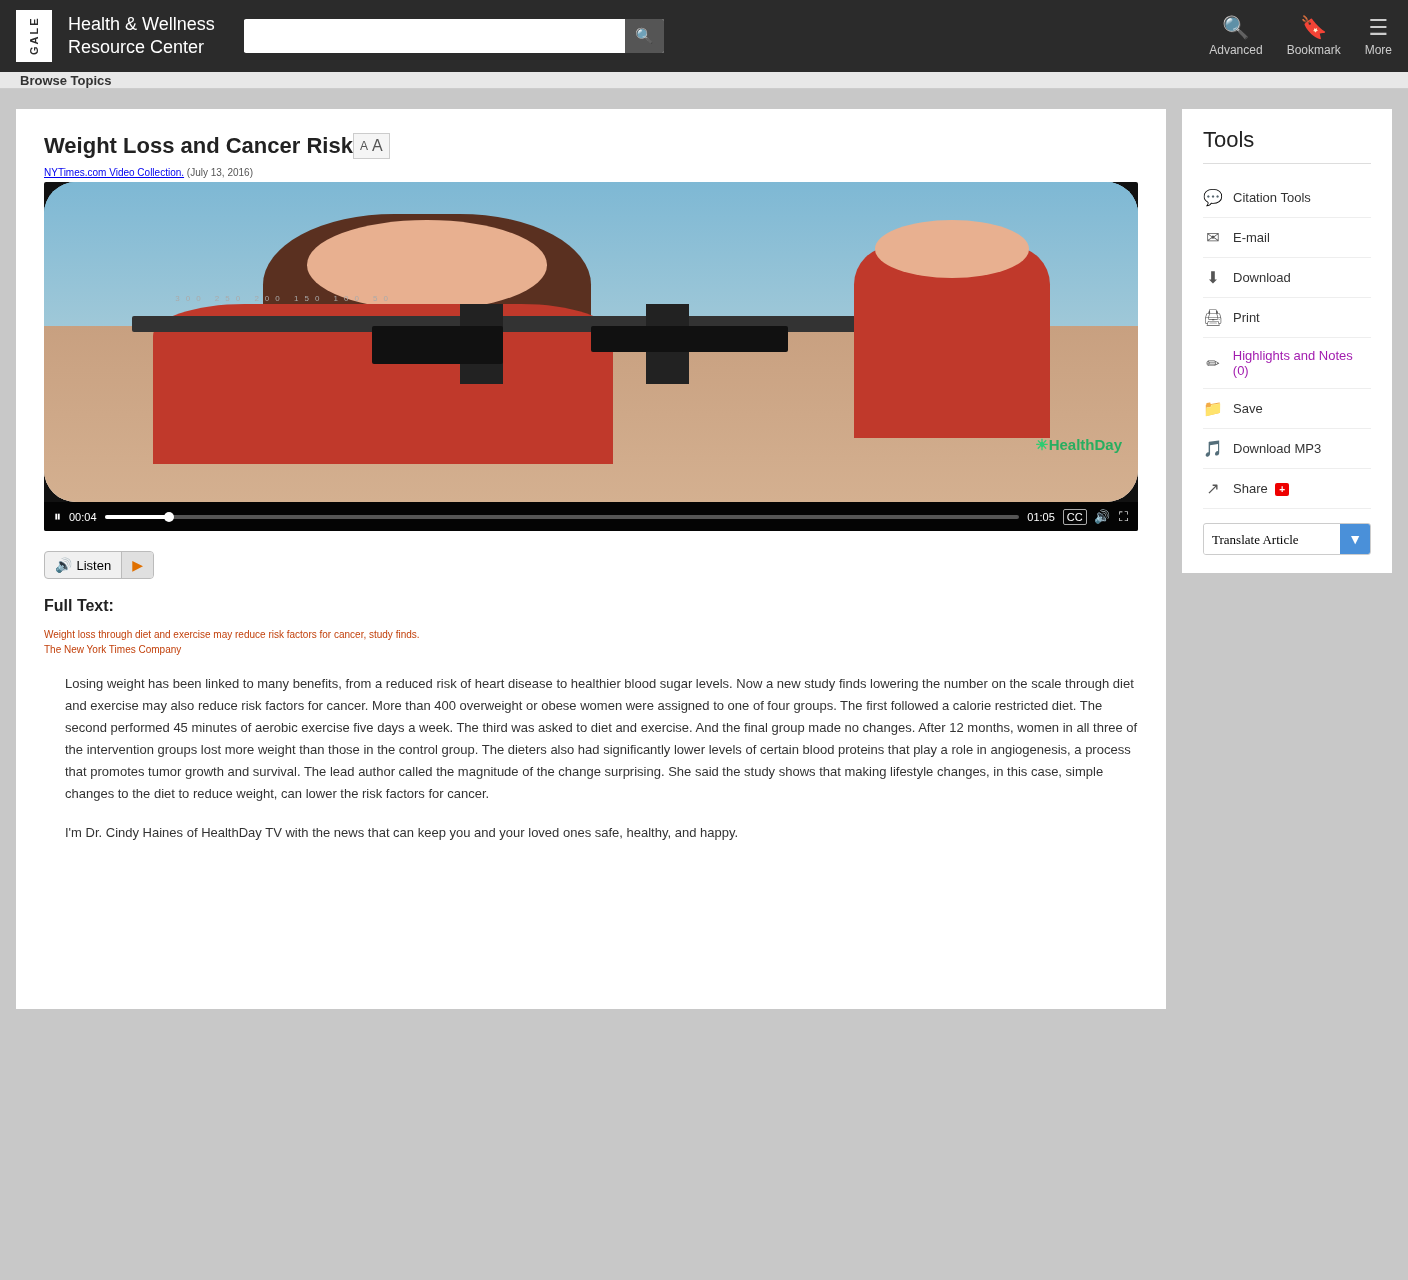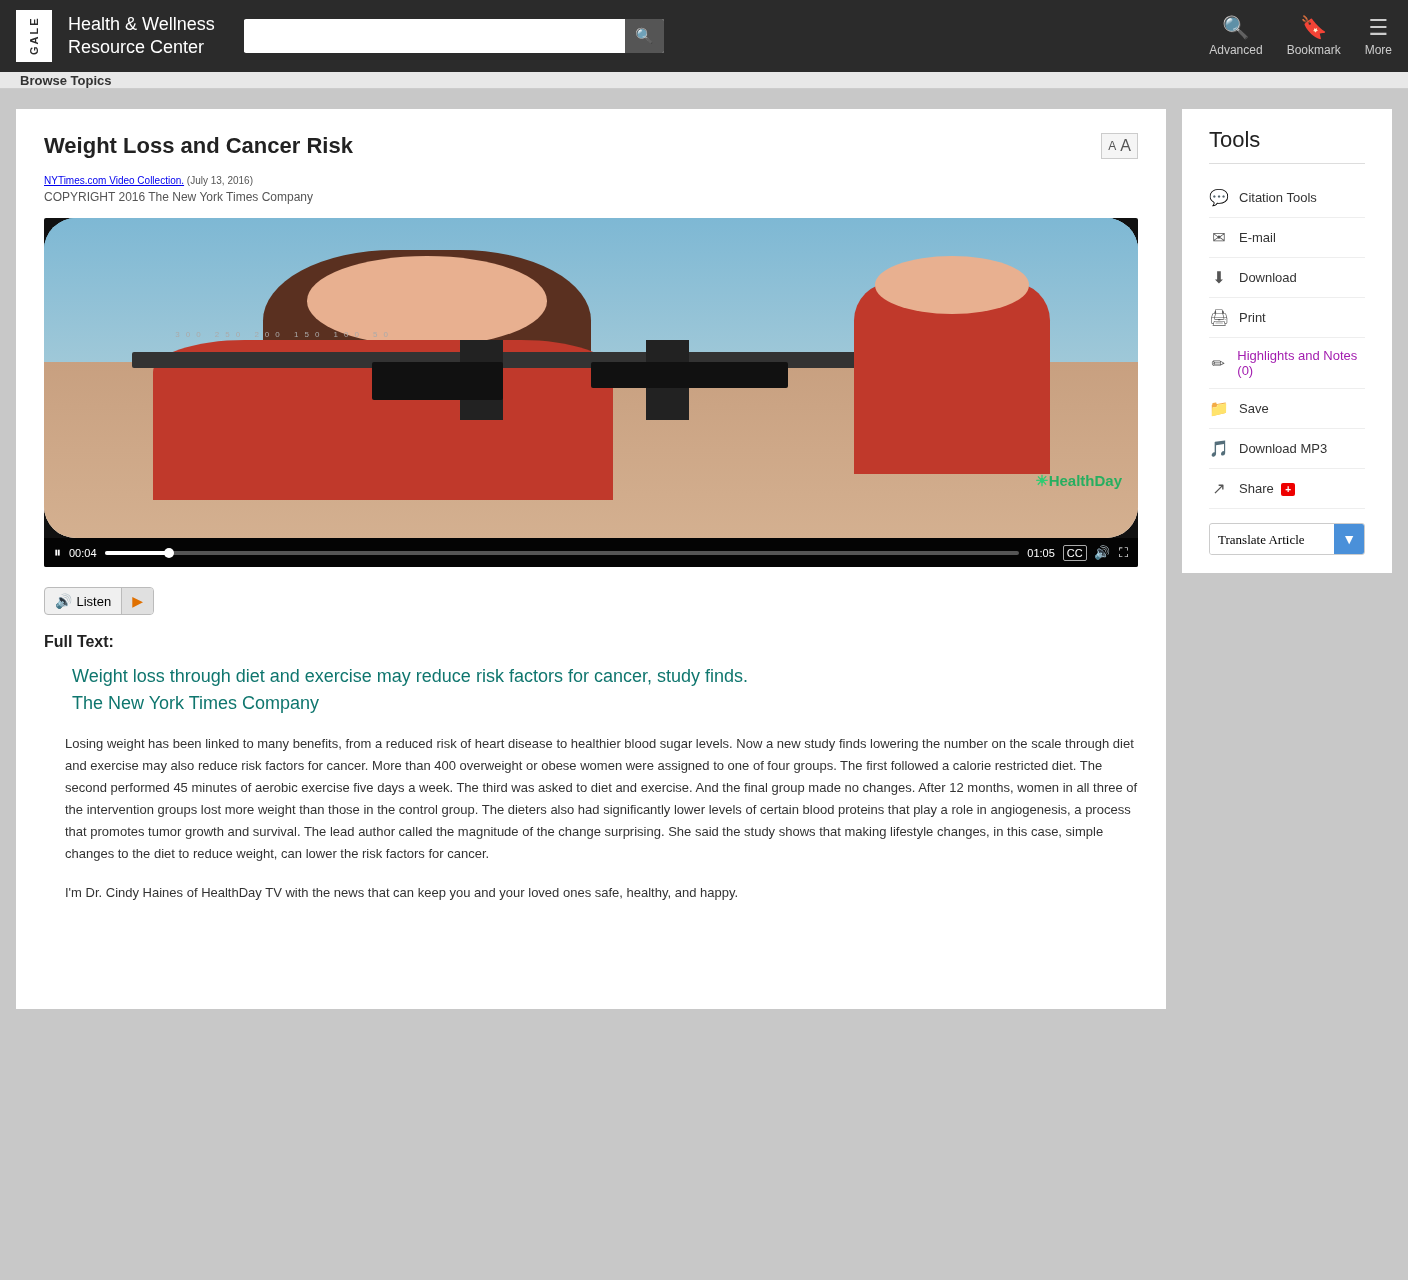--- a/index.html
+++ b/index.html
@@ -106,22 +106,22 @@
     
     .article-panel {
       background: #fff;
       flex: 1;
       padding: 24px 28px;
       min-height: 900px;
     }
     .article-title-row {
       display: flex;
       align-items: flex-start;
-      justify-content: space-between;
-      margin-bottom: 16px;
+      justify-content: flex-start;
+      margin-bottom: 8px;
     }
     .article-title {
       font-size: 22px;
       font-weight: bold;
       color: #222;
     }
     .font-size-controls {
       display: flex;
       align-items: center;
       gap: 4px;
@@ -284,42 +284,41 @@
     }
 
     
     .full-text-label {
       font-size: 16px;
       font-weight: bold;
       margin-bottom: 12px;
       color: #222;
     }
     .article-summary {
-      font-size: 18px;
-      color: #0f766e;
+      font-size: 10px;
+      color: #c2410c;
       margin-bottom: 16px;
       line-height: 1.5;
-      margin-left: 28px;
     }
     .article-body {
       font-size: 13px;
       color: #333;
       line-height: 1.7;
       margin-left: 21px;
     }
     .article-body p {
       margin-bottom: 16px;
     }
 
     
     .tools-panel {
       background: #fff;
       width: 210px;
       min-width: 210px;
-      padding: 18px 27px;
+      padding: 18px 21px;
     }
     .tools-title {
       font-size: 22px;
       font-weight: normal;
       color: #222;
       margin-bottom: 14px;
       padding-bottom: 10px;
       border-bottom: 1px solid #ddd;
     }
     .tool-item {
@@ -426,21 +425,20 @@
       <h1 class="article-title">Weight Loss and Cancer Risk</h1>
       <div class="font-size-controls">
         <span class="font-size-small">A</span>
         <span class="font-size-large">A</span>
       </div>
     </div>
 
     <div class="article-source">
       <a href="#">NYTimes.com Video Collection.</a><span class="source-date"> (July 13, 2016)</span>
     </div>
-    <div class="article-copyright">COPYRIGHT 2016 The New York Times Company</div>
 
     <div class="video-container">
       <div class="video-placeholder">
         <div class="video-scene">
 
           <div style="position:absolute;top:0;left:0;width:100%;height:100%;background:linear-gradient(180deg,#7eb8d4 0%,#9fc8d8 45%,#c8a080 45%,#d4b090 100%);"></div>
 
           <div style="position:absolute;top:10%;left:20%;width:30%;height:55%;background:#5a3020;border-radius:40% 40% 20% 20%;"></div>
 
           <div style="position:absolute;top:12%;left:24%;width:22%;height:28%;background:#e8b090;border-radius:50%;"></div>

